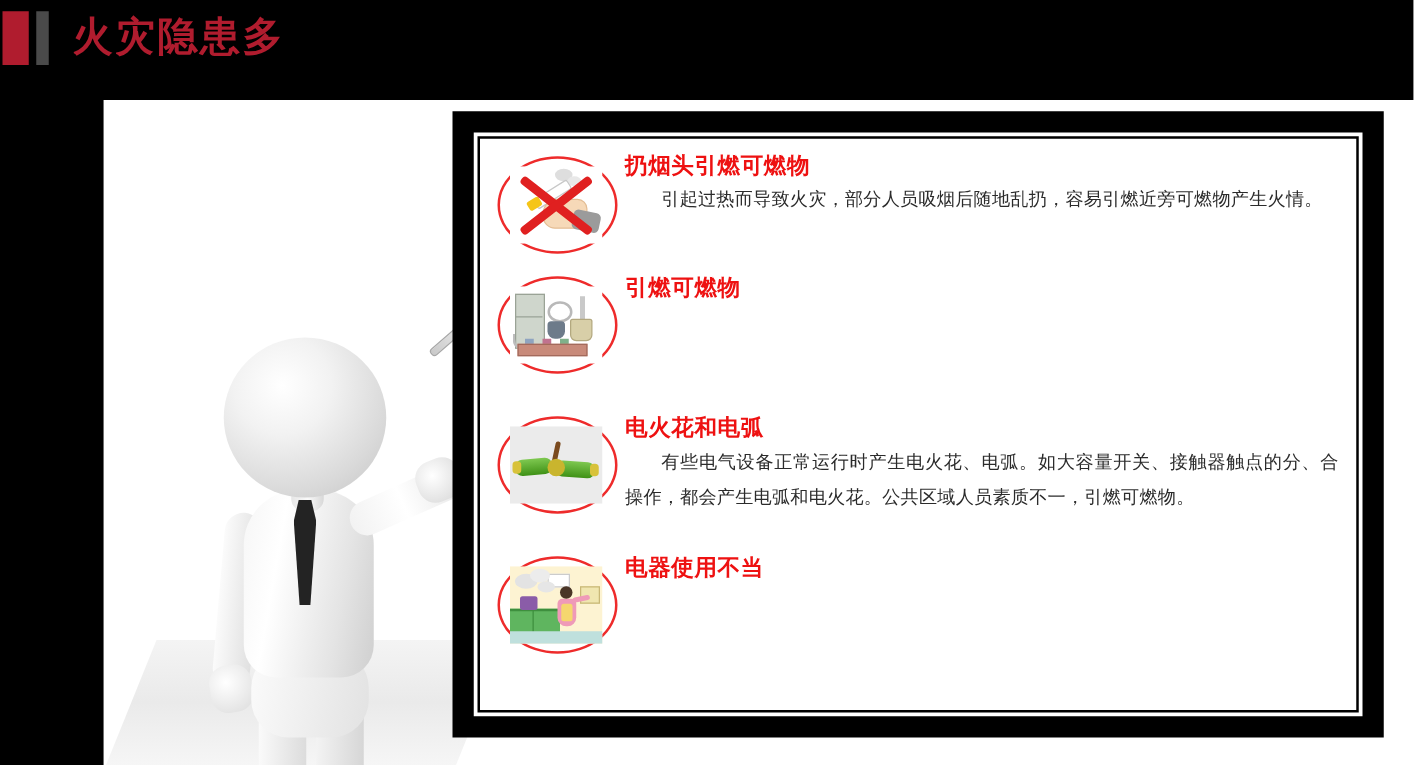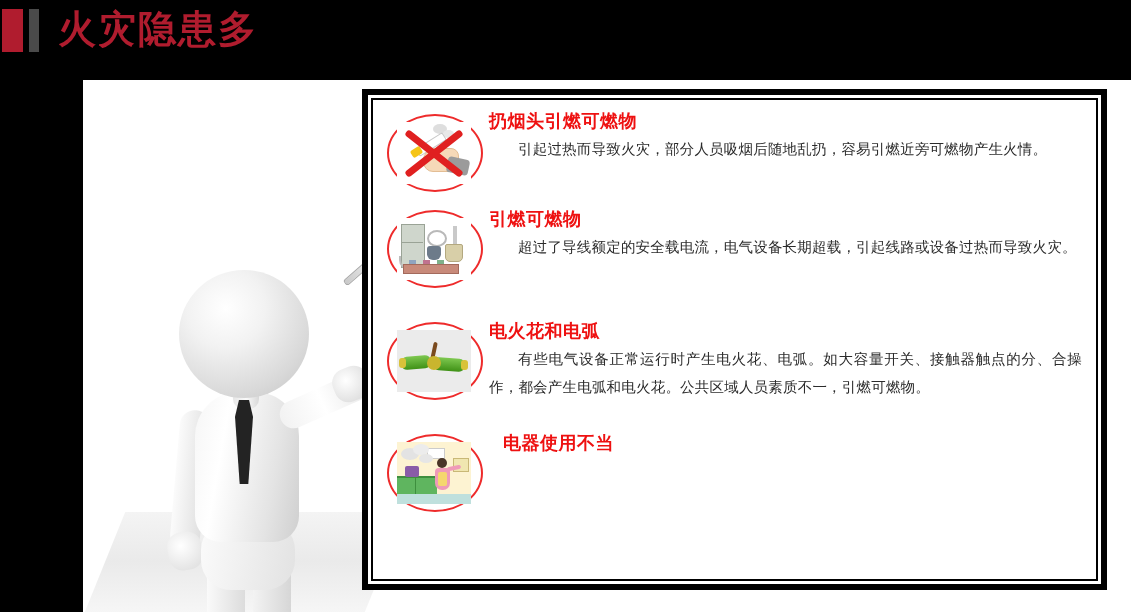--- a/index.html
+++ b/index.html
@@ -31,21 +31,21 @@
   }
   #header-accent-gray {
     position: absolute;
     left: 29px; top: 9px;
     width: 10px; height: 43px;
     background: #4A4A4A;
   }
   #header-title {
     position: absolute;
     left: 58px; top: 3px;
-    font-size: 38px;
+    font-size: 32px;
     font-weight: bold;
     color: #B01C2E;
     letter-spacing: 2px;
     line-height: 52px;
     white-space: nowrap;
   }
 
   
   #left-gutter {
     position: absolute;
@@ -153,21 +153,21 @@
     transform: rotate(-41deg);
     transform-origin: left center;
   }
 
   
   #frame-outer {
     position: absolute;
     left: 362px; top: 89px;
     width: 745px; height: 501px;
     background: #000000;
-    padding: 6px;
+    padding: 17px;
     box-sizing: border-box;
   }
   #frame-white-gap {
     width: 100%; height: 100%;
     background: #ffffff;
     padding: 3px;
     box-sizing: border-box;
   }
   #frame-inner-line {
     width: 100%; height: 100%;
@@ -225,21 +225,21 @@
     font-size: 14.5px;
     line-height: 28px;
     margin: 0;
     text-indent: 2em;
     text-align: justify;
     letter-spacing: 0.2px;
   }
   .row-1 .hazard-text { padding-top: 2px; }
   .row-2 { margin-top: 2px; }
   .row-3 { margin-top: 20px; }
-  .row-4 { margin-top: 20px; gap: 14px; }
+  .row-4 { margin-top: 20px; }
 
   
   .art { position: absolute; }
   
   .ci-bg { left:0; top:0; width:74px; height:62px; background:#ffffff; }
   .ci-hand { left:26px; top:26px; width:34px; height:22px; background:#F6D9B8; border-radius:12px 8px 10px 10px; border:1px solid #e3bd94; }
   .ci-cuff { left:50px; top:36px; width:22px; height:16px; background:#9b9b9b; border-radius:4px; transform:rotate(12deg); }
   .ci-cig { left:18px; top:18px; width:30px; height:7px; background:#ffffff; border:1px solid #c8c8c8; transform:rotate(-32deg); border-radius:2px;}
   .ci-filter { left:14px; top:26px; width:11px; height:8px; background:#F5C518; transform:rotate(-32deg); border-radius:2px;}
   .ci-smoke1 { left:36px; top:2px; width:14px; height:10px; background:#dedede; border-radius:50%; }
@@ -355,21 +355,20 @@
                 <div class="art ap-pot"></div>
                 <div class="art ap-cord"></div>
                 <div class="art ap-plug1"></div>
                 <div class="art ap-plug2"></div>
                 <div class="art ap-plug3"></div>
                 <div class="art ap-strip"></div>
               </div>
             </div>
             <div class="hazard-text">
               <p class="hazard-title">引燃可燃物</p>
-              <p class="hazard-body">超过了导线额定的安全载电流，电气设备长期超载，引起线路或设备过热而导致火灾。</p>
             </div>
           </div>
 
           <div class="hazard-row row-3">
             <div class="hazard-icon-wrap">
               <div class="hazard-ellipse"></div>
               <div class="hazard-pic">
                 <div class="art cb-bg"></div>
                 <div class="art cb-left"></div>
                 <div class="art cb-right"></div>

